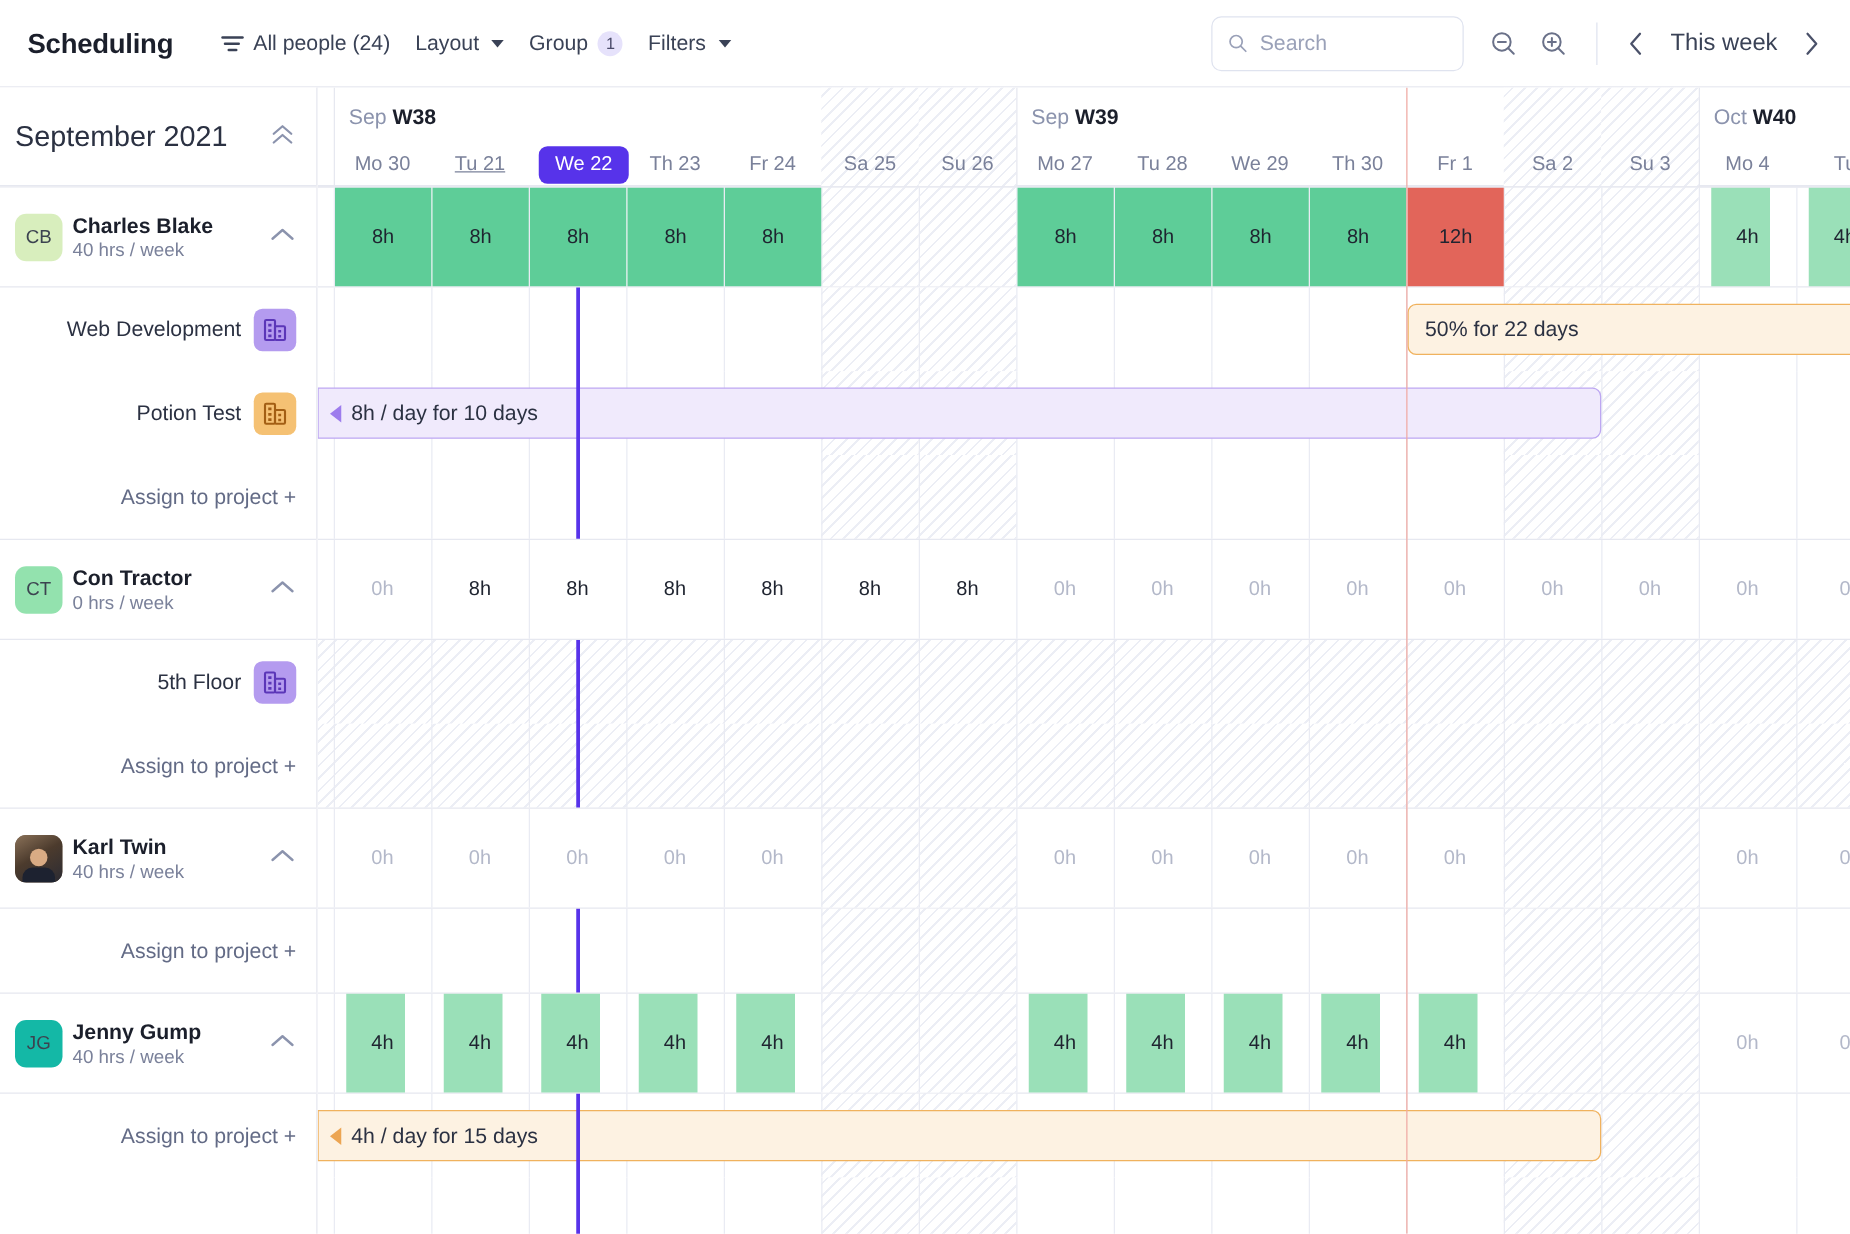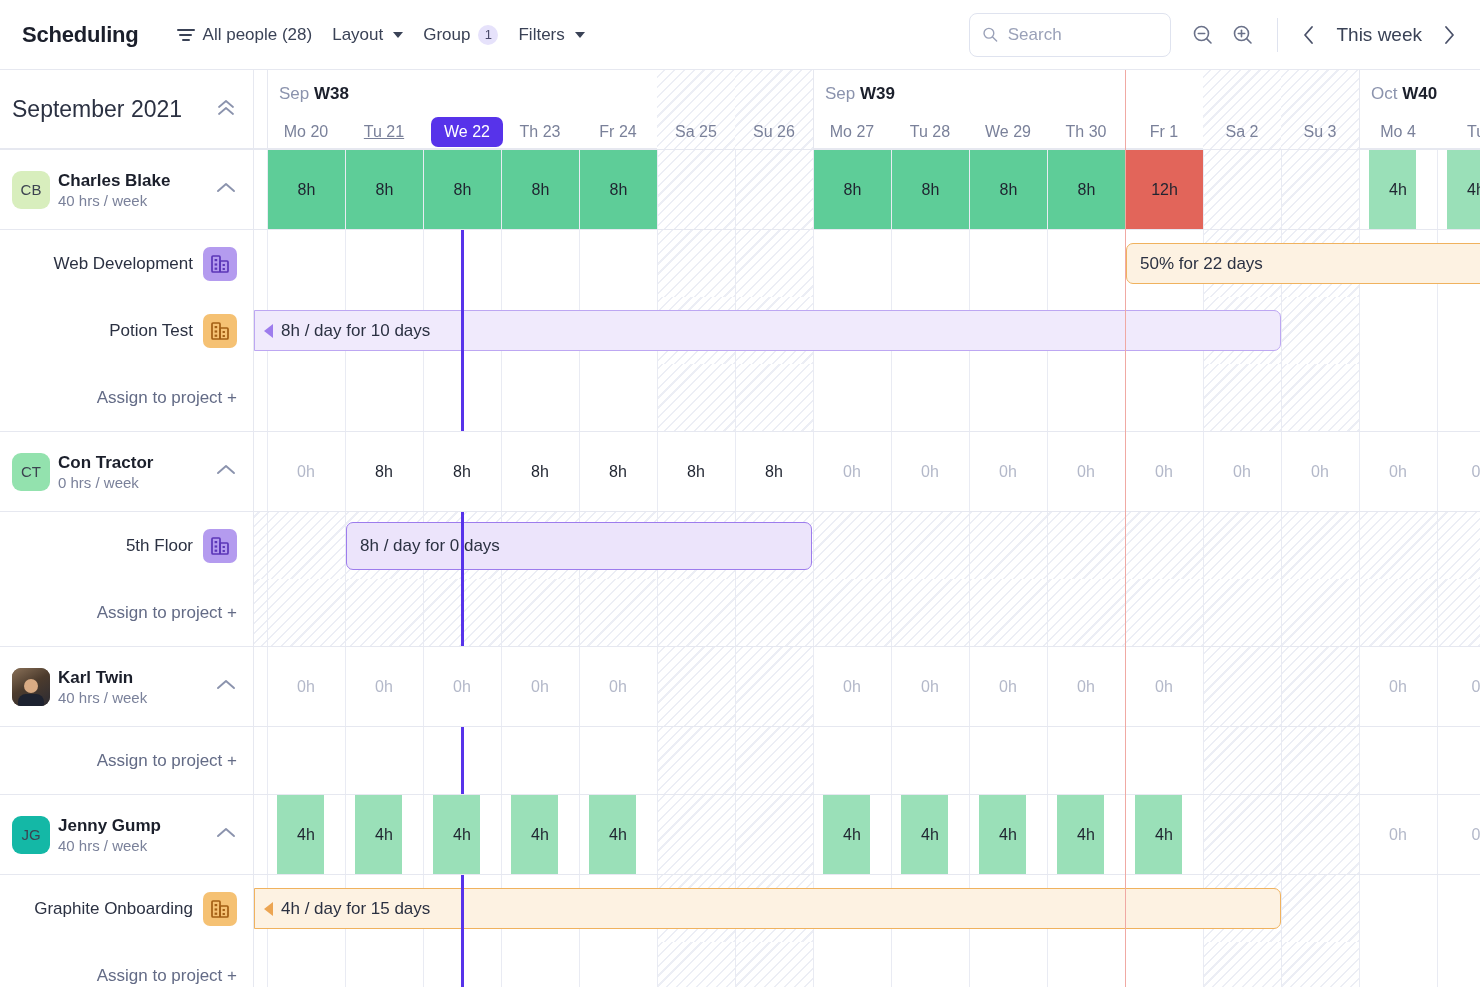--- a/index.html
+++ b/index.html
@@ -213,21 +213,21 @@
 
 <div class="toolbar">
   <div class="app-title">Scheduling</div>
 
   <div class="tb-item">
     <span class="filter-lines">
         <i></i>
         <i></i>
         <i></i>
       </span>
-    <span>All people (28)</span>
+    <span>All people (24)</span>
   </div>
 
   <div class="tb-item">
     <span>Layout</span>
     <span class="caret"></span>
   </div>
 
   <div class="tb-item">
     <span>Group</span>
     <span class="group-badge">1</span>
@@ -380,54 +380,40 @@
         <div class="person-row">
           <div class="avatar" style="background:#14b8a6">JG</div>
           <div class="p-meta">
             <div class="p-name">Jenny Gump</div>
             <div class="p-hours">40 hrs / week</div>
           </div>
           <div class="chev-up"><svg width="22" height="14" viewBox="0 0 22 14">
               <polyline points="3,10 11,3 19,10" fill="none" stroke="#8b93ad" stroke-width="1.9" stroke-linecap="round" stroke-linejoin="round"></polyline>
             </svg></div>
         </div>
-        <div class="proj-row">
-          <div class="proj-name">Graphite Onboarding</div>
-          <div class="proj-icon" style="background:#f5c173">
-            <svg width="22" height="22" viewBox="0 0 22 22">
-              <rect x="3" y="3" width="8" height="16" rx="1" fill="none" stroke="#a35f14" stroke-width="1.7"></rect>
-              <rect x="11" y="8" width="8" height="11" rx="1" fill="none" stroke="#a35f14" stroke-width="1.7"></rect>
-              <rect x="5.6" y="6" width="2.6" height="2.2" fill="#a35f14"></rect>
-              <rect x="5.6" y="10.4" width="2.6" height="2.2" fill="#a35f14"></rect>
-              <rect x="5.6" y="14.6" width="2.6" height="2.2" fill="#a35f14"></rect>
-              <rect x="13.6" y="11" width="2.3" height="2" fill="#a35f14"></rect>
-              <rect x="13.6" y="15" width="2.3" height="2" fill="#a35f14"></rect>
-            </svg>
-          </div>
-        </div>
         <div class="assign-row">
           <span class="assign-link">Assign to project +</span>
         </div>
       </div>
   </div>
 
   <div class="timeline">
     <div class="tl-inner" id="tl-inner">
       <div class="hdr" id="tl-hdr">
           <div class="hdr-hatch hatch" style="left:403px;width:78px;"></div>
           <div class="hdr-hatch hatch" style="left:481px;width:78px;"></div>
           <div class="hdr-hatch hatch" style="left:949px;width:78px;"></div>
           <div class="hdr-hatch hatch" style="left:1027px;width:78px;"></div>
           <div class="col-sep" style="left:13px;height:79px;"></div>
           <div class="col-sep" style="left:559px;height:79px;"></div>
           <div class="col-sep" style="left:1105px;height:79px;"></div>
           <div class="wk-label" style="left:25px;">Sep <b>W38</b></div>
           <div class="wk-label" style="left:571px;">Sep <b>W39</b></div>
           <div class="wk-label" style="left:1117px;">Oct <b>W40</b></div>
-          <div class="day-label" style="left:13px;width:78px;">Mo 20</div>
+          <div class="day-label" style="left:13px;width:78px;">Mo 30</div>
           <div class="day-label" style="left:91px;width:78px;text-decoration:underline;">Tu 21</div>
           <div class="day-label today" style="left:177px;width:72px;padding:0 10px;">We 22</div>
           <div class="day-label" style="left:247px;width:78px;">Th 23</div>
           <div class="day-label" style="left:325px;width:78px;">Fr 24</div>
           <div class="day-label" style="left:403px;width:78px;">Sa 25</div>
           <div class="day-label" style="left:481px;width:78px;">Su 26</div>
           <div class="day-label" style="left:559px;width:78px;">Mo 27</div>
           <div class="day-label" style="left:637px;width:78px;">Tu 28</div>
           <div class="day-label" style="left:715px;width:78px;">We 29</div>
           <div class="day-label" style="left:793px;width:78px;">Th 30</div>
@@ -630,23 +616,20 @@
             <div class="gridline" style="left:481px;"></div>
             <div class="gridline" style="left:559px;"></div>
             <div class="gridline" style="left:637px;"></div>
             <div class="gridline" style="left:715px;"></div>
             <div class="gridline" style="left:793px;"></div>
             <div class="gridline" style="left:871px;"></div>
             <div class="gridline" style="left:949px;"></div>
             <div class="gridline" style="left:1027px;"></div>
             <div class="gridline" style="left:1105px;"></div>
             <div class="gridline" style="left:1183px;"></div>
-            <div class="alloc purple-solid" style="left:92px;width:466px;top:9.5px;height:48px;border-radius:7px 7px 7px 7px;">
-              <span>8h / day for 0 days</span>
-            </div>
           </div>
           <div class="tl-row" style="top:509px;height:67px;">
             <div class="hatch" style="position:absolute;left:0;top:0;width:1226px;height:100%;"></div>
             <div class="gridline" style="left:13px;"></div>
             <div class="gridline" style="left:91px;"></div>
             <div class="gridline" style="left:169px;"></div>
             <div class="gridline" style="left:247px;"></div>
             <div class="gridline" style="left:325px;"></div>
             <div class="gridline" style="left:403px;"></div>
             <div class="gridline" style="left:481px;"></div>

